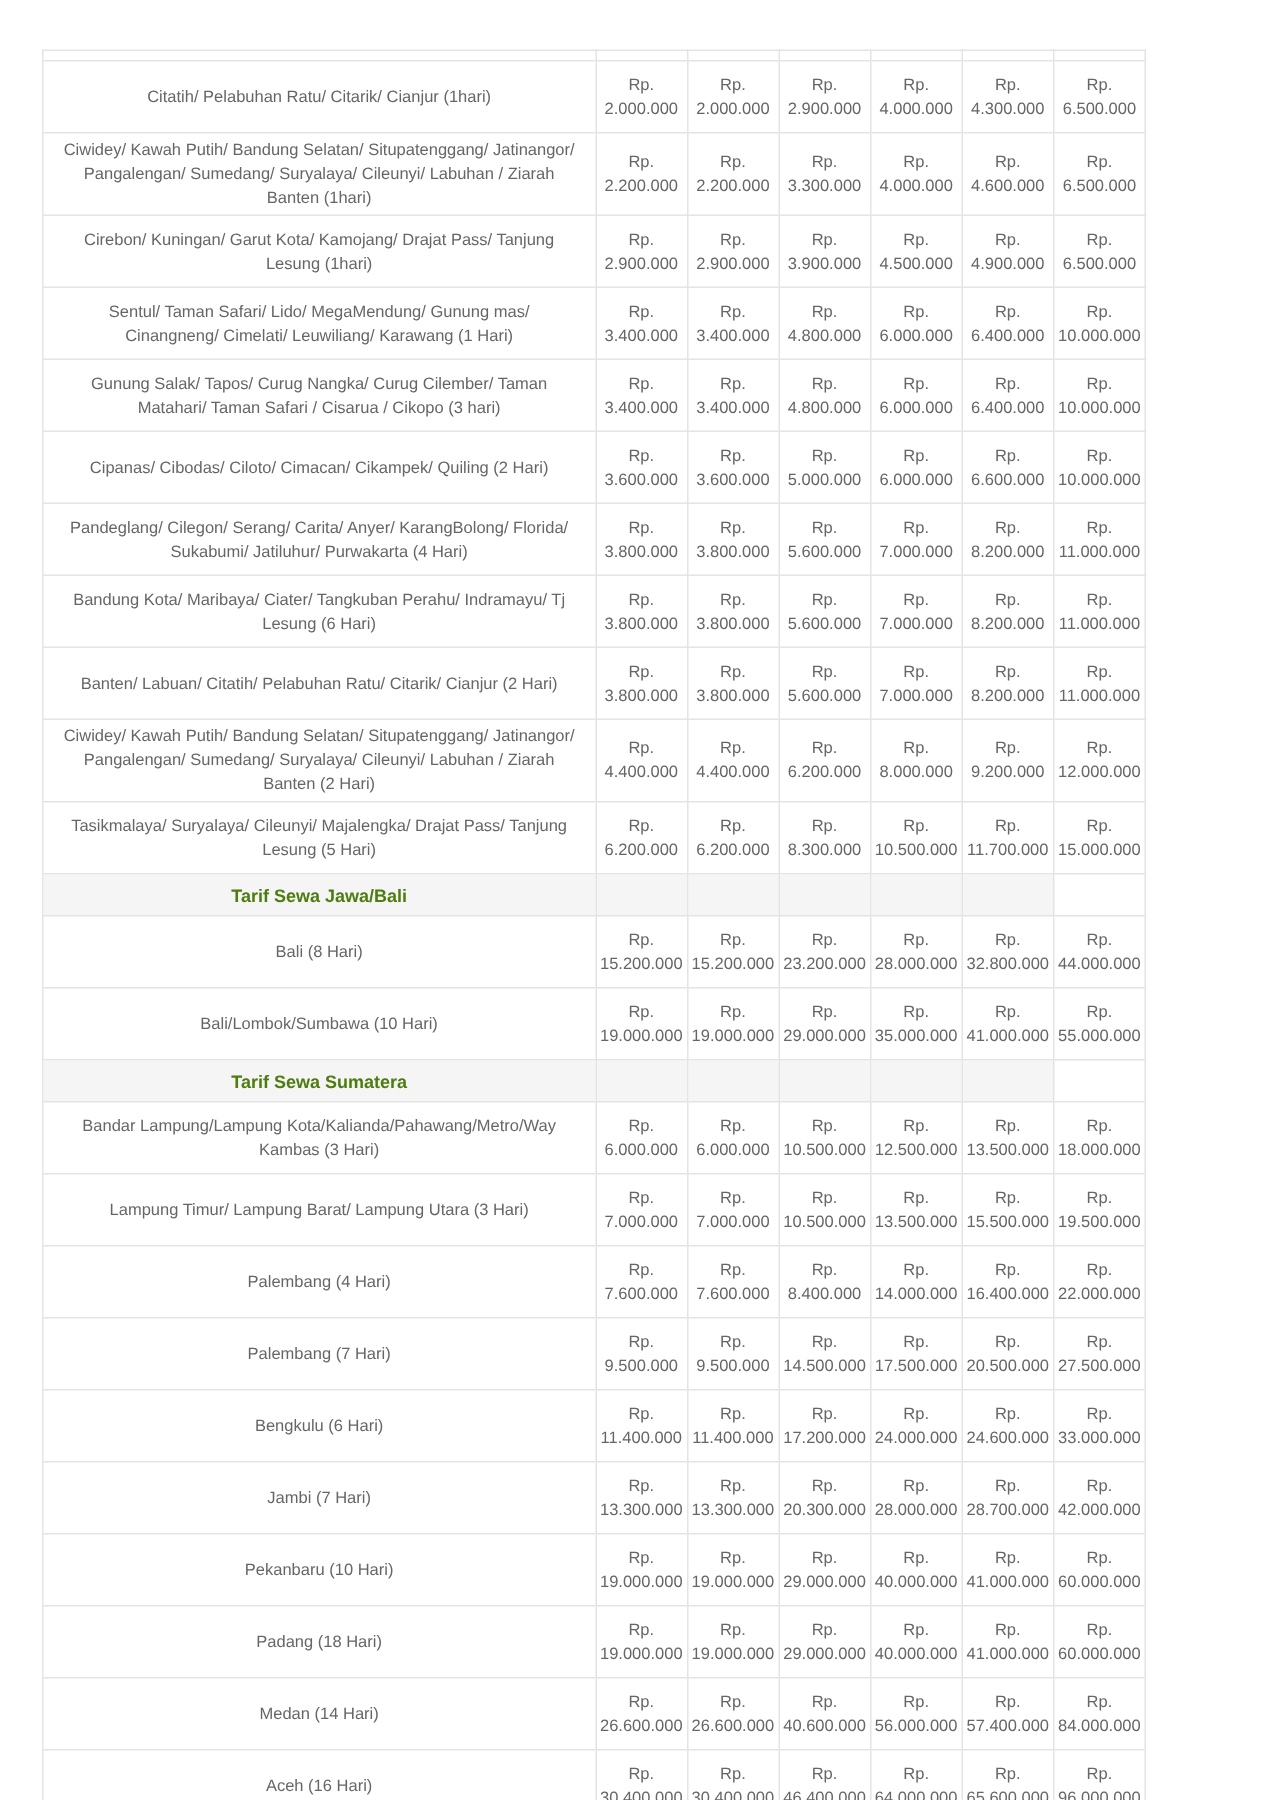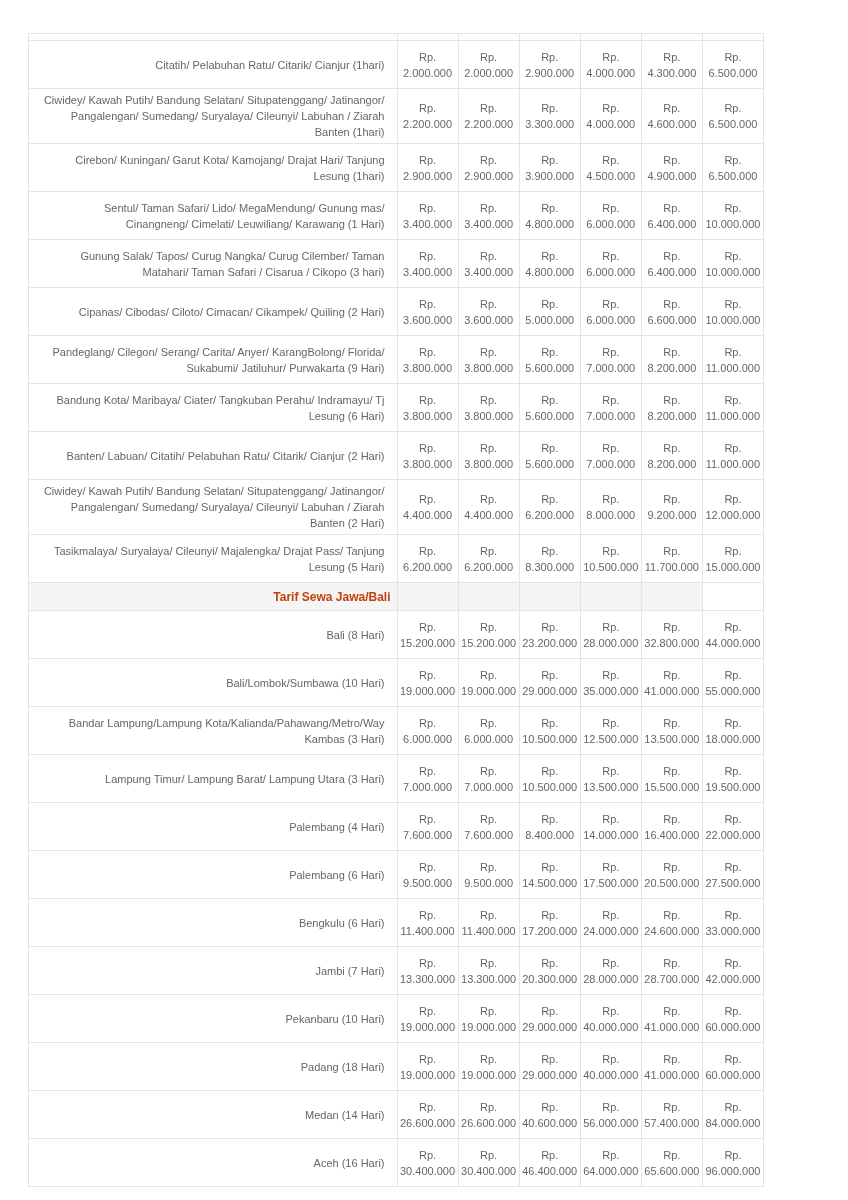--- a/index.html
+++ b/index.html
@@ -35,33 +35,33 @@
     font-size: 11px;
     line-height: 16px;
     overflow: hidden;
   }
   tr.sliver-row td {
     height: 6px;
     padding: 0;
     border-top: 1px solid #e4e4e4;
   }
   tr.row-item td { height: 41px; }
-  td.desc-cell  { padding: 3px 12px; text-align: right; }
+  td.desc-cell  { padding: 3px 12px; }
   td.price-cell { padding: 3px 1px; }
   .currency-line { display: block; }
   .amount-line   { display: block; }
   tr.section-row td {
     height: 23px;
     background: #f5f5f5;
     padding: 2px 6px;
   }
   tr.section-row td.no-bg { background: #ffffff; }
   td.section-title-cell {
     font-weight: bold;
-    color: #c2410c;
+    color: #4d7c0f;
     font-size: 12px;
   }
 </style>
 </head>
 <body>
 
 <div class="page">
   <div class="table-wrap">
     <table class="price-table">
       <colgroup>
@@ -131,21 +131,21 @@
             <td class="price-cell">
               <span class="currency-line">Rp.</span>
               <span class="amount-line">4.600.000</span>
             </td>
             <td class="price-cell">
               <span class="currency-line">Rp.</span>
               <span class="amount-line">6.500.000</span>
             </td>
           </tr>
           <tr class="row-item">
-            <td class="desc-cell">Cirebon/ Kuningan/ Garut Kota/ Kamojang/ Drajat Hari/ Tanjung Lesung (1hari)</td>
+            <td class="desc-cell">Cirebon/ Kuningan/ Garut Kota/ Kamojang/ Drajat Pass/ Tanjung Lesung (1hari)</td>
             <td class="price-cell">
               <span class="currency-line">Rp.</span>
               <span class="amount-line">2.900.000</span>
             </td>
             <td class="price-cell">
               <span class="currency-line">Rp.</span>
               <span class="amount-line">2.900.000</span>
             </td>
             <td class="price-cell">
               <span class="currency-line">Rp.</span>
@@ -239,21 +239,21 @@
             <td class="price-cell">
               <span class="currency-line">Rp.</span>
               <span class="amount-line">6.600.000</span>
             </td>
             <td class="price-cell">
               <span class="currency-line">Rp.</span>
               <span class="amount-line">10.000.000</span>
             </td>
           </tr>
           <tr class="row-item">
-            <td class="desc-cell">Pandeglang/ Cilegon/ Serang/ Carita/ Anyer/ KarangBolong/ Florida/ Sukabumi/ Jatiluhur/ Purwakarta (9 Hari)</td>
+            <td class="desc-cell">Pandeglang/ Cilegon/ Serang/ Carita/ Anyer/ KarangBolong/ Florida/ Sukabumi/ Jatiluhur/ Purwakarta (4 Hari)</td>
             <td class="price-cell">
               <span class="currency-line">Rp.</span>
               <span class="amount-line">3.800.000</span>
             </td>
             <td class="price-cell">
               <span class="currency-line">Rp.</span>
               <span class="amount-line">3.800.000</span>
             </td>
             <td class="price-cell">
               <span class="currency-line">Rp.</span>
@@ -436,20 +436,29 @@
             </td>
             <td class="price-cell">
               <span class="currency-line">Rp.</span>
               <span class="amount-line">41.000.000</span>
             </td>
             <td class="price-cell">
               <span class="currency-line">Rp.</span>
               <span class="amount-line">55.000.000</span>
             </td>
           </tr>
+          <tr class="section-row">
+            <td class="desc-cell section-title-cell">Tarif Sewa Sumatera</td>
+            <td></td>
+            <td></td>
+            <td></td>
+            <td></td>
+            <td></td>
+            <td class="no-bg"></td>
+          </tr>
           <tr class="row-item">
             <td class="desc-cell">Bandar Lampung/Lampung Kota/Kalianda/Pahawang/Metro/Way Kambas (3 Hari)</td>
             <td class="price-cell">
               <span class="currency-line">Rp.</span>
               <span class="amount-line">6.000.000</span>
             </td>
             <td class="price-cell">
               <span class="currency-line">Rp.</span>
               <span class="amount-line">6.000.000</span>
             </td>
@@ -518,21 +527,21 @@
             <td class="price-cell">
               <span class="currency-line">Rp.</span>
               <span class="amount-line">16.400.000</span>
             </td>
             <td class="price-cell">
               <span class="currency-line">Rp.</span>
               <span class="amount-line">22.000.000</span>
             </td>
           </tr>
           <tr class="row-item">
-            <td class="desc-cell">Palembang (6 Hari)</td>
+            <td class="desc-cell">Palembang (7 Hari)</td>
             <td class="price-cell">
               <span class="currency-line">Rp.</span>
               <span class="amount-line">9.500.000</span>
             </td>
             <td class="price-cell">
               <span class="currency-line">Rp.</span>
               <span class="amount-line">9.500.000</span>
             </td>
             <td class="price-cell">
               <span class="currency-line">Rp.</span>

